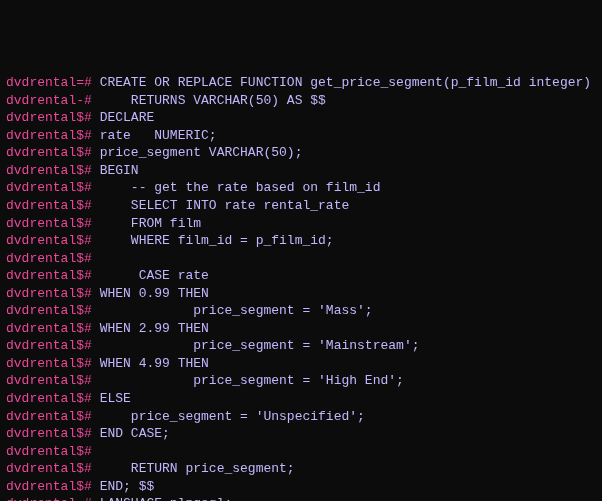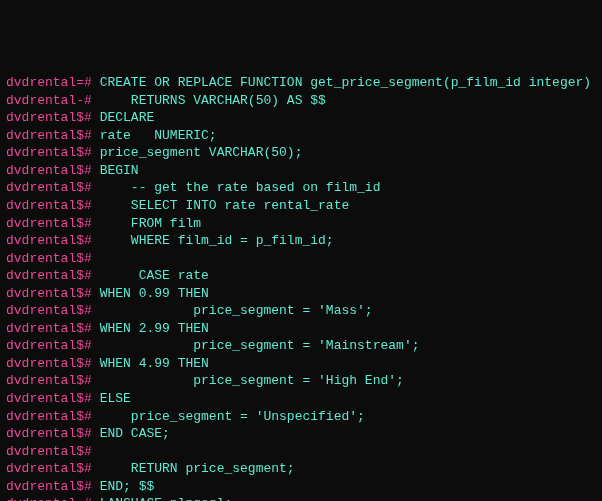--- a/index.html
+++ b/index.html
@@ -18,21 +18,21 @@
       overflow: hidden;
       white-space: pre;
     }
     .line {
       display: flex;
     }
     .prompt {
       color: #ec4899;
     }
     .code {
-      color: #5eead4;
+      color: #c4b5fd;
     }
   </style>
 </head>
 <body>
 
 
 
 <div id="terminal"><div class="line"><span class="prompt">dvdrental=#</span><span class="code"> CREATE OR REPLACE FUNCTION get_price_segment(p_film_id integer)</span></div><div class="line"><span class="prompt">dvdrental-#</span><span class="code">     RETURNS VARCHAR(50) AS $$</span></div><div class="line"><span class="prompt">dvdrental$#</span><span class="code"> DECLARE</span></div><div class="line"><span class="prompt">dvdrental$#</span><span class="code"> rate   NUMERIC;</span></div><div class="line"><span class="prompt">dvdrental$#</span><span class="code"> price_segment VARCHAR(50);</span></div><div class="line"><span class="prompt">dvdrental$#</span><span class="code"> BEGIN</span></div><div class="line"><span class="prompt">dvdrental$#</span><span class="code">     -- get the rate based on film_id</span></div><div class="line"><span class="prompt">dvdrental$#</span><span class="code">     SELECT INTO rate rental_rate</span></div><div class="line"><span class="prompt">dvdrental$#</span><span class="code">     FROM film</span></div><div class="line"><span class="prompt">dvdrental$#</span><span class="code">     WHERE film_id = p_film_id;</span></div><div class="line"><span class="prompt">dvdrental$#</span><span class="code"></span></div><div class="line"><span class="prompt">dvdrental$#</span><span class="code">      CASE rate</span></div><div class="line"><span class="prompt">dvdrental$#</span><span class="code"> WHEN 0.99 THEN</span></div><div class="line"><span class="prompt">dvdrental$#</span><span class="code">             price_segment = 'Mass';</span></div><div class="line"><span class="prompt">dvdrental$#</span><span class="code"> WHEN 2.99 THEN</span></div><div class="line"><span class="prompt">dvdrental$#</span><span class="code">             price_segment = 'Mainstream';</span></div><div class="line"><span class="prompt">dvdrental$#</span><span class="code"> WHEN 4.99 THEN</span></div><div class="line"><span class="prompt">dvdrental$#</span><span class="code">             price_segment = 'High End';</span></div><div class="line"><span class="prompt">dvdrental$#</span><span class="code"> ELSE</span></div><div class="line"><span class="prompt">dvdrental$#</span><span class="code">     price_segment = 'Unspecified';</span></div><div class="line"><span class="prompt">dvdrental$#</span><span class="code"> END CASE;</span></div><div class="line"><span class="prompt">dvdrental$#</span><span class="code"></span></div><div class="line"><span class="prompt">dvdrental$#</span><span class="code">     RETURN price_segment;</span></div><div class="line"><span class="prompt">dvdrental$#</span><span class="code"> END; $$</span></div><div class="line"><span class="prompt">dvdrental-#</span><span class="code"> LANGUAGE plpgsql;</span></div></div>
 
 

